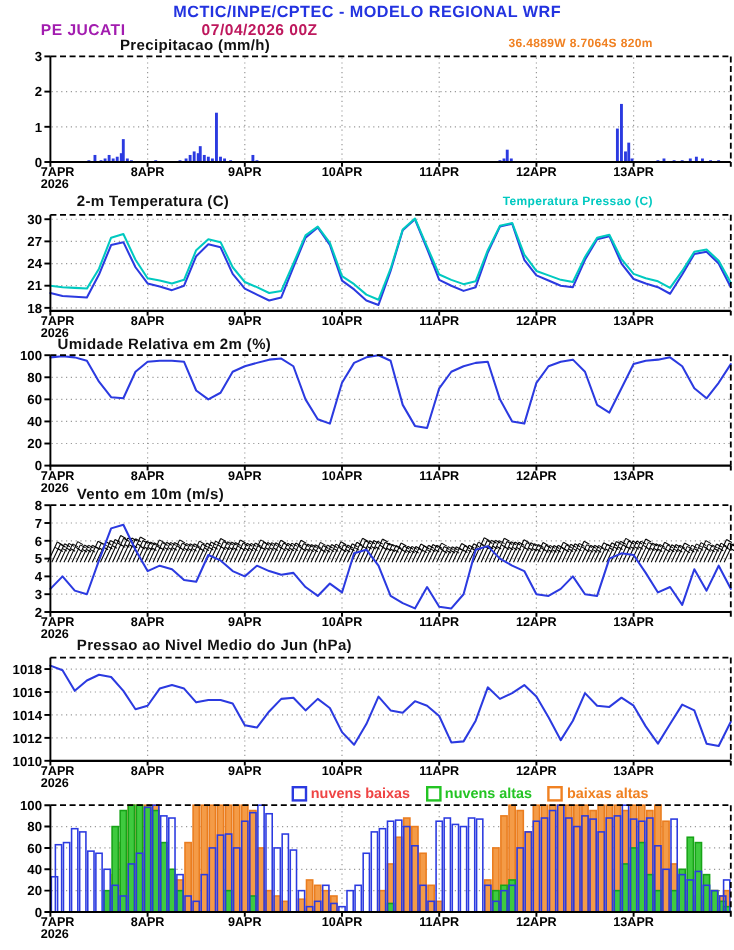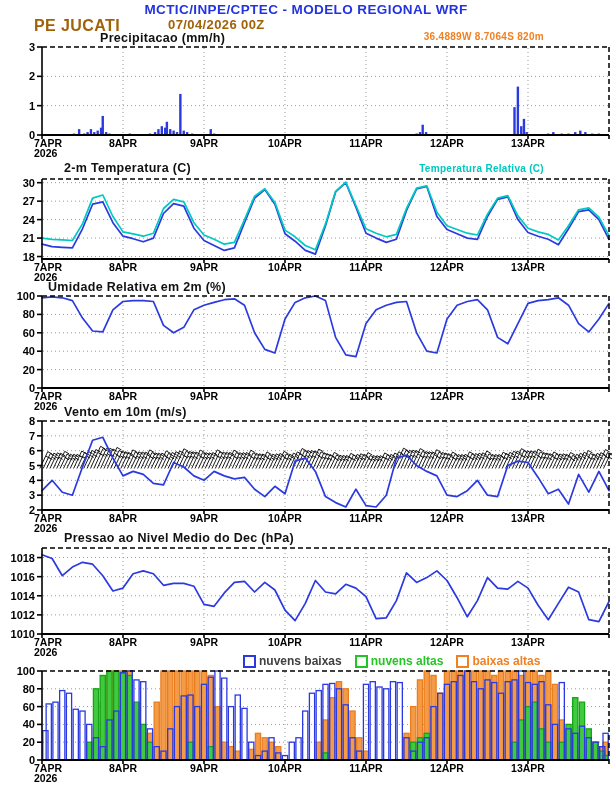--- a/index.html
+++ b/index.html
@@ -1,26 +1,26 @@
 <!DOCTYPE html>
 <html><head>
 <meta charset="utf-8">
 <style>
   html,body{margin:0;padding:0;background:#fff;}
   #page{position:relative;width:612px;height:792px;background:#fff;overflow:hidden;
         font-family:"Liberation Sans",sans-serif;font-weight:700;}
   .hdr1{position:absolute;top:2px;left:0;width:612px;text-align:center;
         color:#2333e0;font-size:13.5px;letter-spacing:.4px;}
-  .hdr-station{position:absolute;top:17px;left:34px;color:#a16207;font-size:16px;letter-spacing:.4px;}
-  .hdr-run{position:absolute;top:17px;left:168px;color:#a16207;font-size:13px;letter-spacing:.4px;}
+  .hdr-station{position:absolute;top:17px;left:34px;color:#a21caf;font-size:13px;letter-spacing:.4px;}
+  .hdr-run{position:absolute;top:17px;left:168px;color:#be185d;font-size:13px;letter-spacing:.4px;}
   .ptitle{position:absolute;color:#111;font-size:12.5px;letter-spacing:.3px;white-space:nowrap;}
   .pann{position:absolute;font-size:10px;letter-spacing:.3px;white-space:nowrap;}
   .c-orange{color:#f08122;}
   .c-cyan{color:#00c9c0;}
-  .c-blue{color:#404040;}
+  .c-blue{color:#ef4444;}
   .c-green{color:#23c423;}
   .legend{position:absolute;display:flex;gap:13px;align-items:center;font-size:12px;white-space:nowrap;}
   .legend .item{display:flex;align-items:center;gap:3px;}
   .sw{display:inline-block;width:9px;height:9px;background:#fff;border:2px solid;}
   .sw-blue{border-color:#2b3ae0;}
   .sw-green{border-color:#23c423;}
   .sw-orange{border-color:#f08122;}
   svg{position:absolute;top:0;left:0;}
   svg text{font-family:"Liberation Sans",sans-serif;font-weight:700;fill:#000;}
 </style>
@@ -29,27 +29,27 @@
 
 <div id="page">
   <div class="hdr1">MCTIC/INPE/CPTEC - MODELO REGIONAL WRF</div>
   <div class="hdr-station">PE JUCATI</div>
   <div class="hdr-run">07/04/2026 00Z</div>
 
   <div class="ptitle" style="top:31px;left:64px;padding-left:36px;">Precipitacao (mm/h)</div>
   <div class="pann c-orange" style="top:31px;right:68px;">36.4889W 8.7064S 820m</div>
 
   <div class="ptitle" style="top:161px;left:64px;">2-m Temperatura (C)</div>
-  <div class="pann c-cyan" style="top:163px;right:68px;">Temperatura Relativa (C)</div>
+  <div class="pann c-cyan" style="top:163px;right:68px;">Temperatura Pressao (C)</div>
 
   <div class="ptitle" style="top:280px;left:48px;">Umidade Relativa em 2m (%)</div>
 
   <div class="ptitle" style="top:405px;left:64px;">Vento em 10m (m/s)</div>
 
-  <div class="ptitle" style="top:531px;left:64px;">Pressao ao Nivel Medio do Dec (hPa)</div>
+  <div class="ptitle" style="top:531px;left:64px;">Pressao ao Nivel Medio do Jun (hPa)</div>
 
   <div class="legend" style="top:654px;left:243px;">
     <span class="item">
       <span class="sw sw-blue"></span>
       <span class="c-blue">nuvens baixas</span>
     </span>
     <span class="item">
       <span class="sw sw-green"></span>
       <span class="c-green">nuvens altas</span>
     </span>

